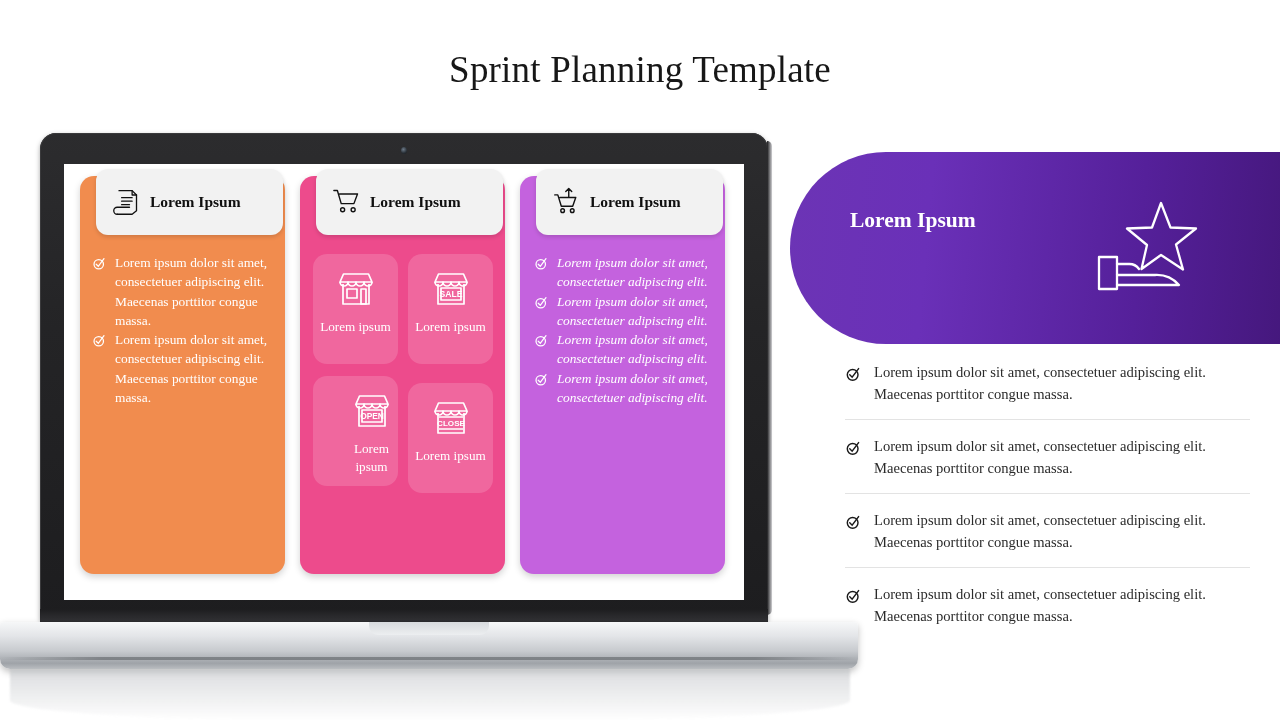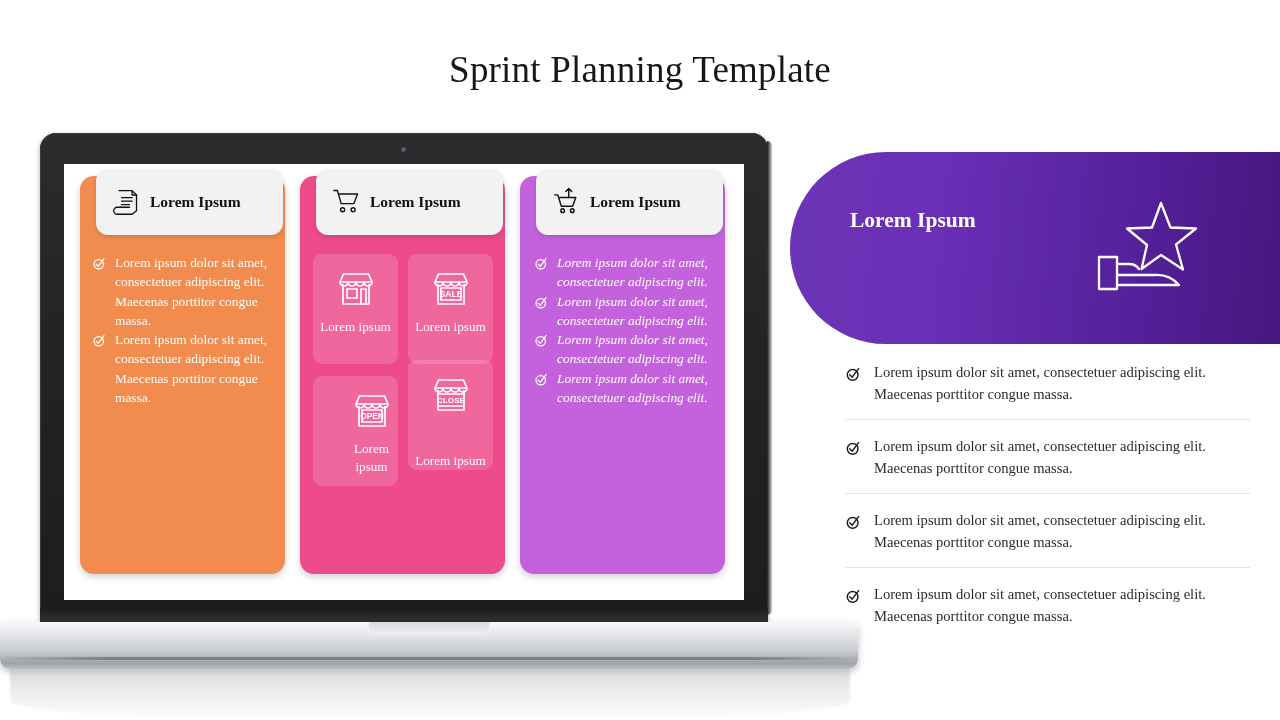--- a/index.html
+++ b/index.html
@@ -97,29 +97,29 @@
   .bul .tick { flex:0 0 auto; width:15px; height:17px; margin-top:2px; }
   .bul .btxt {
     color:#ffffff; font-size:13.4px; line-height:19.3px;
     font-family:"Liberation Serif","DejaVu Serif",serif;
   }
   .col.c3 .bullets { left:14px; width:182px;font-style:italic; }
 
   
   .tiles { position:absolute; left:13px; top:78px; width:180px; }
   .tile {
-    position:absolute; width:85px; height:110px; border-radius:9px;
+    position:absolute; width:85px; height:110px; border-radius:14px;
     background: rgba(255,255,255,.16);
     display:flex; flex-direction:column; align-items:center; justify-content:flex-start;
     padding-top:14px;
   }
   .tile.t1{ left:0px;  top:0px; }
   .tile.t2{ left:95px; top:0px; }
   .tile.t3{ left:0px;  top:122px;padding-left:32px; }
-  .tile.t4{ left:95px; top:106px;justify-content:space-between; }
+  .tile.t4{ left:95px; top:129px; }
   .tile .ticon{ width:44px; height:42px; }
   .tile .tlbl{
     margin-top:8px; color:#ffffff; font-size:13.2px; line-height:18px; text-align:center;
     font-family:"Liberation Serif","DejaVu Serif",serif;
   }
 
   
   .banner {
     position:absolute; left:790px; top:152px; width:560px; height:192px;
     background: linear-gradient(95deg, #6C34B5 0%, #6A30B8 25%, #55209A 62%, #3E1470 100%);

